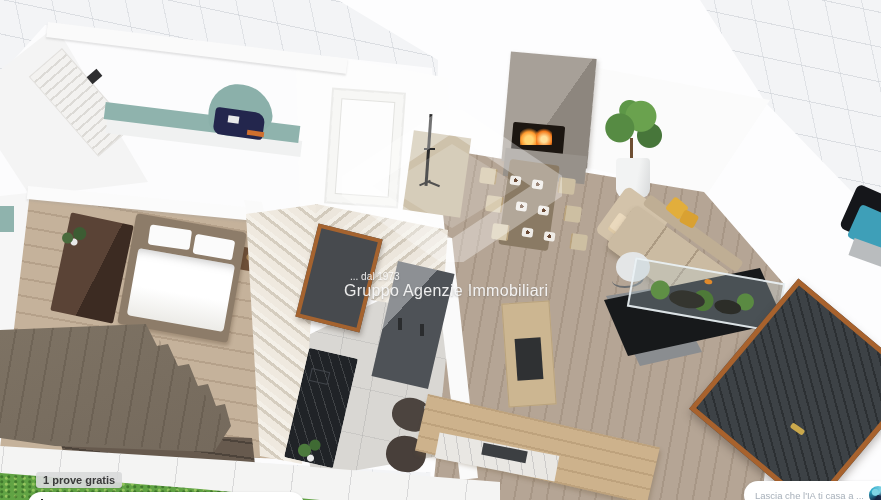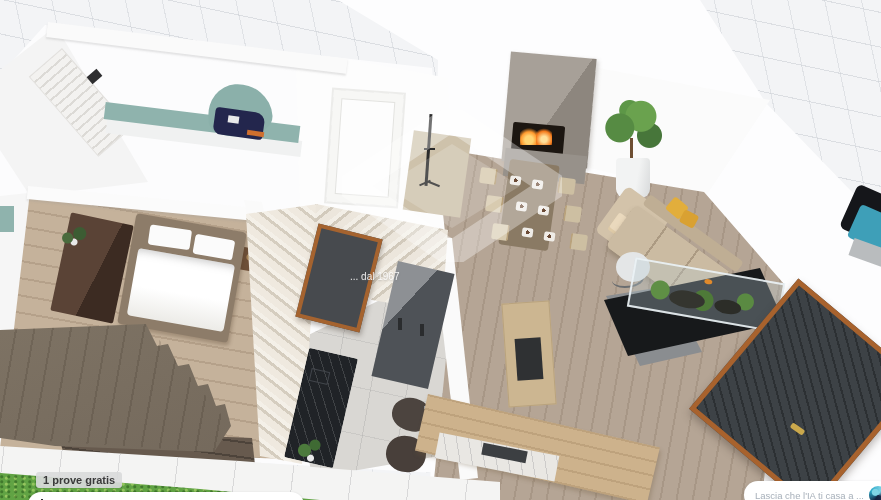--- a/index.html
+++ b/index.html
@@ -306,21 +306,22 @@
   <div class="s kitchen-partition"></div>
   <div class="s kitchen-marble"></div>
   <div class="s kitchen-cooktop"></div>
   <div class="s console"></div>
   <div class="s console-inset"></div>
 
   <svg class="s wm wm-diamond" viewBox="0 0 220 152">
     <path d="M110 8 L212 76 L110 144 L8 76 Z" fill="none" stroke="rgba(255,255,255,0.34)" stroke-width="26"></path>
     <path d="M110 34 L178 76 L110 118 L42 76 Z" fill="rgba(255,255,255,0.18)"></path>
   </svg>
-  <div class="s wm wm-dal">... dal 1967</div>
+  <div class="s wm wm-dal">... dal 1973</div>
+  <div class="s wm wm-gruppo">Gruppo Agenzie Immobiliari</div>
 
   <div class="s trial-badge">1 prove gratis</div>
   <div class="s left-pill">
     <div class="tools-icon">
         <span class="t1"></span>
       </div>
   </div>
   <div class="s right-pill">
     <div class="ai-pill-text">Lascia che l'IA ti casa a ...</div>
     <div class="ai-icon"></div>

